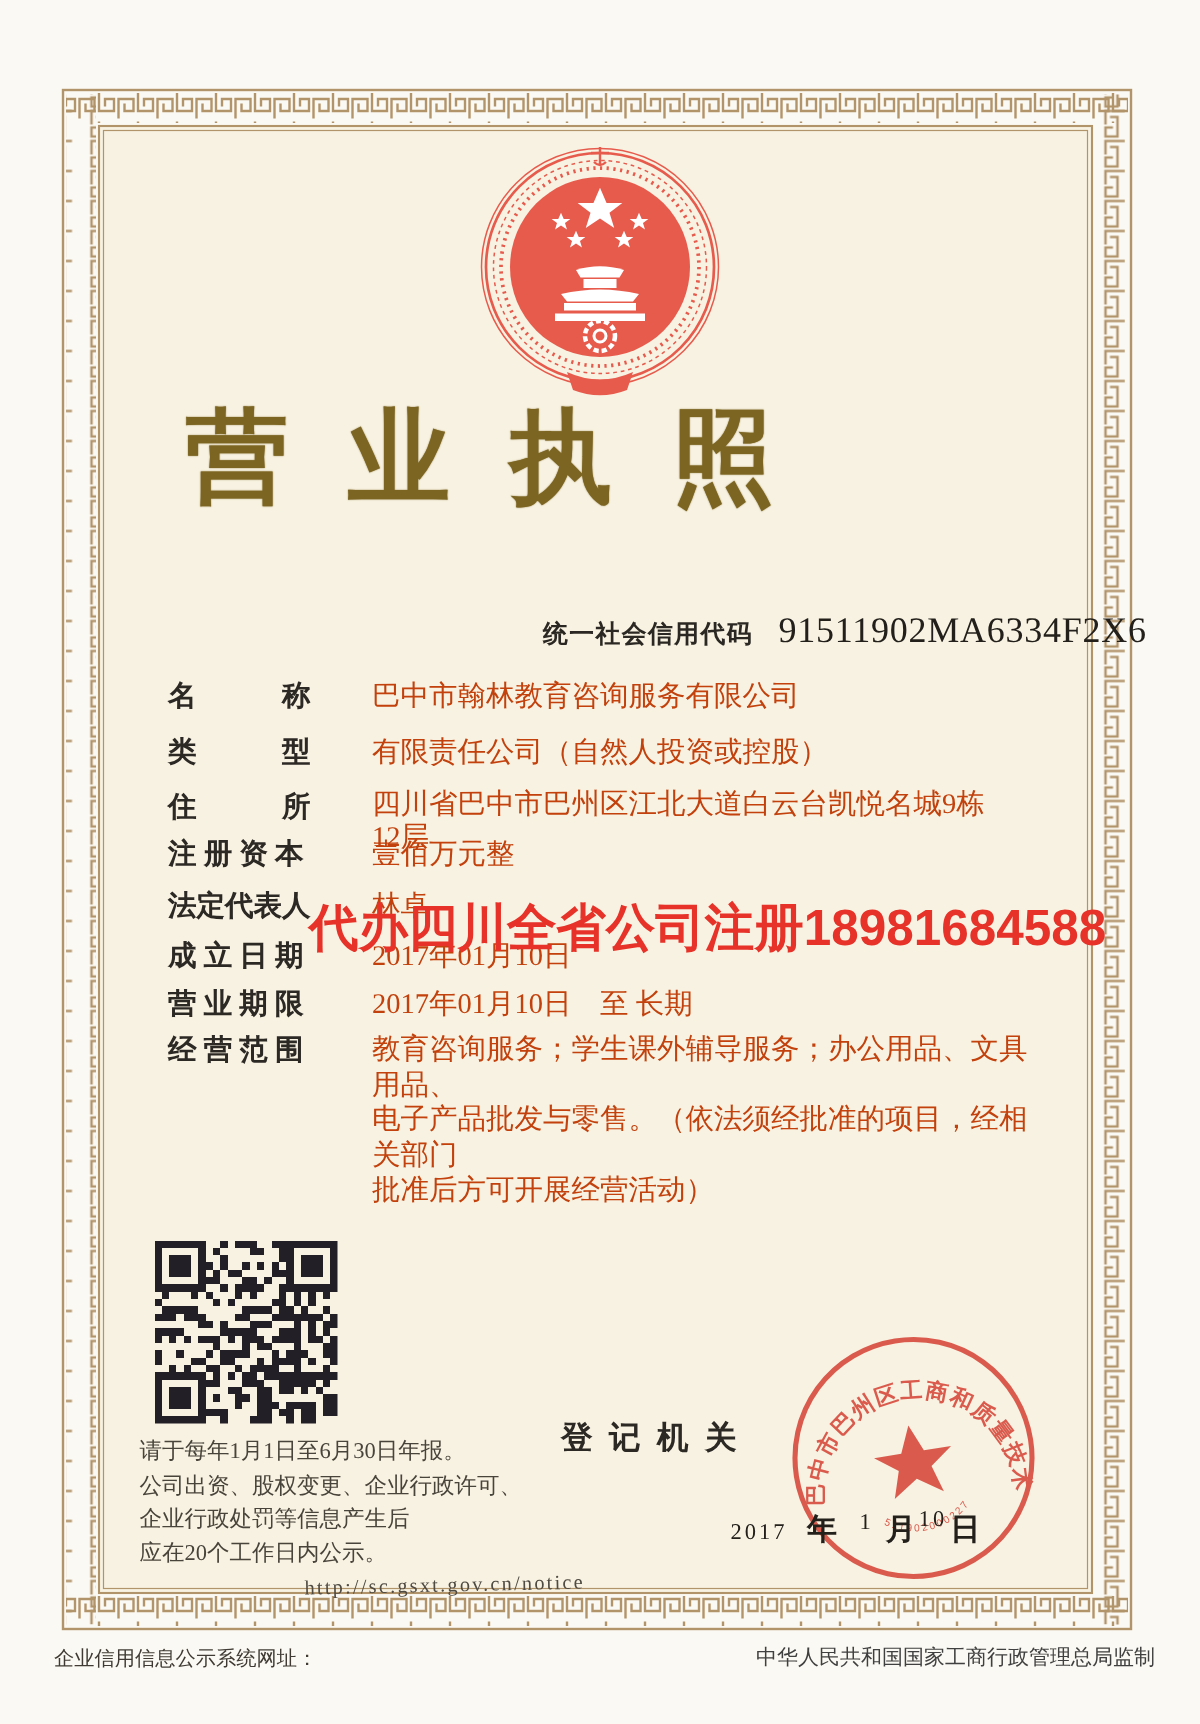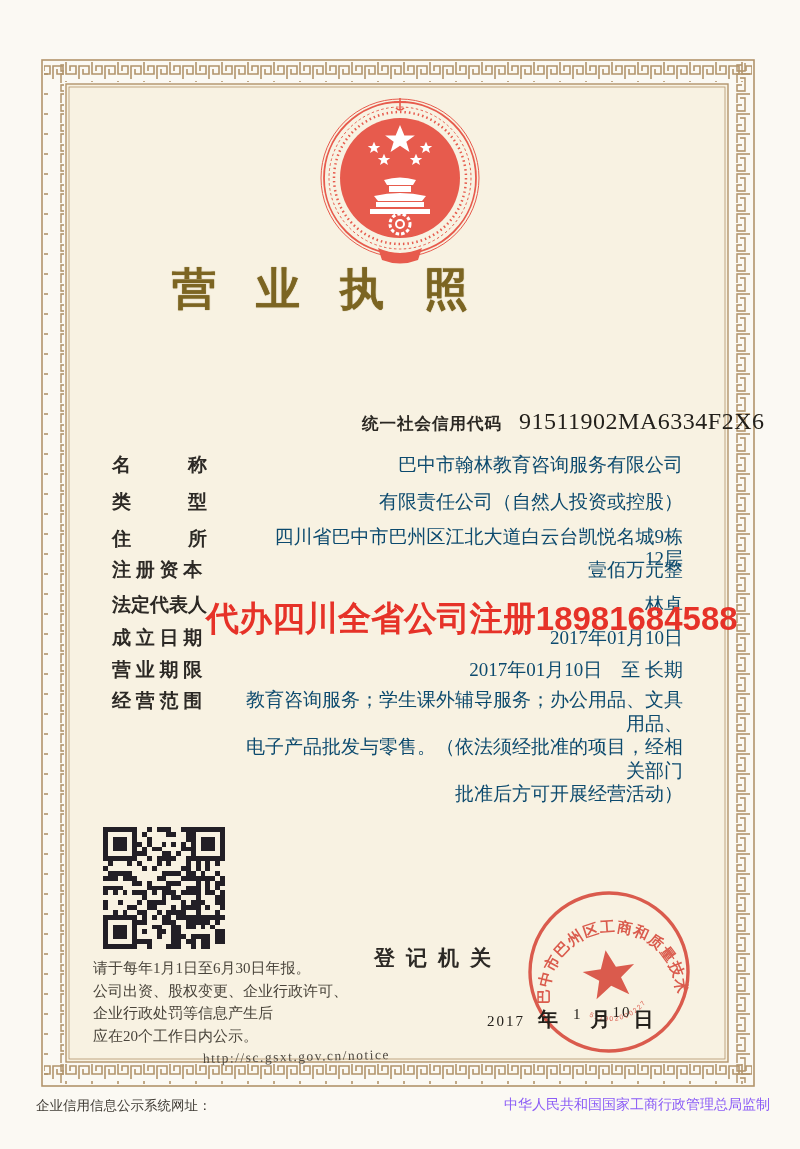--- a/index.html
+++ b/index.html
@@ -4,34 +4,34 @@
 <style>
   html,body{margin:0;padding:0;}
   body{width:800px;height:1149px;background:#fbf9f3;font-family:"Liberation Serif","DejaVu Serif",serif;}
   #page{position:relative;width:800px;height:1149px;overflow:hidden;background:#fbf9f3;}
   #paper-inner{position:absolute;left:66px;top:84px;width:662px;height:978px;background:#f8f2e2;}
   #frame-svg{position:absolute;left:0;top:0;}
   
   #emblem{position:absolute;left:312px;top:96px;}
   
   .doc-title{position:absolute;left:0;top:260px;width:640px;text-align:center;
-    font-size:44px;font-weight:bold;color:#7c6522;letter-spacing:40px;text-indent:40px;
+    font-size:68px;font-weight:bold;color:#7c6522;letter-spacing:40px;text-indent:40px;
     text-shadow:0 0 1px #7c6522;}
   .doc-subtitle{position:absolute;left:0;top:366px;width:800px;text-align:center;
     font-size:29px;color:#29251f;letter-spacing:6px;text-indent:6px;font-weight:bold;}
   .code-row{position:absolute;left:362px;top:408px;display:flex;align-items:baseline;}
   .code-label{font-size:16.5px;font-weight:bold;color:#2b2823;letter-spacing:1px;}
   .code-value{font-size:24px;color:#23201b;margin-left:17px;letter-spacing:0.5px;}
   
   #fields{position:absolute;left:112px;top:452px;width:575px;display:flex;flex-direction:column;}
   .row{display:flex;margin-bottom:12px;}
   .row .label{width:112px;flex:0 0 112px;font-size:19px;font-weight:bold;color:#2c2925;
     white-space:pre;line-height:25px;}
-  .row .value{margin-left:8px;width:451px;font-size:19px;color:#0c4a6e;line-height:25px;
-    white-space:pre-line;text-align:right;}
+  .row .value{margin-left:24px;width:451px;font-size:19px;color:#c2410c;line-height:25px;
+    white-space:pre-line;}
   .row:nth-child(3) .value{line-height:22px;}
   .row:nth-child(4){margin-top:-25px;}
   .row:nth-child(5){margin-top:-2px;}
   .row:nth-child(6){margin-top:-4px;}
   .row:nth-child(7){margin-top:-5px;}
   .row:nth-child(8){margin-top:-6px;}
   .row:nth-child(8) .value{line-height:23.5px;}
   
   .watermark{position:absolute;left:206px;top:596px;font-size:34px;font-weight:600;
     color:#e63228;font-family:"Liberation Sans","DejaVu Sans",sans-serif;white-space:nowrap;
@@ -50,21 +50,21 @@
   .date-row .cjk{font-size:20px;font-weight:bold;}
   .d-year-sfx{margin-left:13px;}
   .d-month{margin-left:15px;position:relative;top:-7px;font-size:20px;}
   .d-month-sfx{margin-left:8px;}
   .d-day{margin-left:2px;position:relative;top:-9px;font-size:21px;}
   .d-day-sfx{margin-left:2px;}
   .gov-url{position:absolute;left:203px;top:1049px;font-size:13.5px;color:#4f4a42;
     letter-spacing:1.5px;transform:rotate(-1.2deg);font-family:"Liberation Serif",serif;}
   
   .footer-left{position:absolute;left:36px;top:1097px;font-size:13.5px;color:#3f3b34;}
-  .footer-right{position:absolute;right:30px;top:1096px;font-size:14px;color:#8b5cf6;}
+  .footer-right{position:absolute;right:30px;top:1096px;font-size:14px;color:#404040;}
 </style>
 </head>
 <body>
 
 <div id="page">
 
   <div id="paper-inner"></div>
 
   <svg id="frame-svg" width="800" height="1149">
     <defs>

